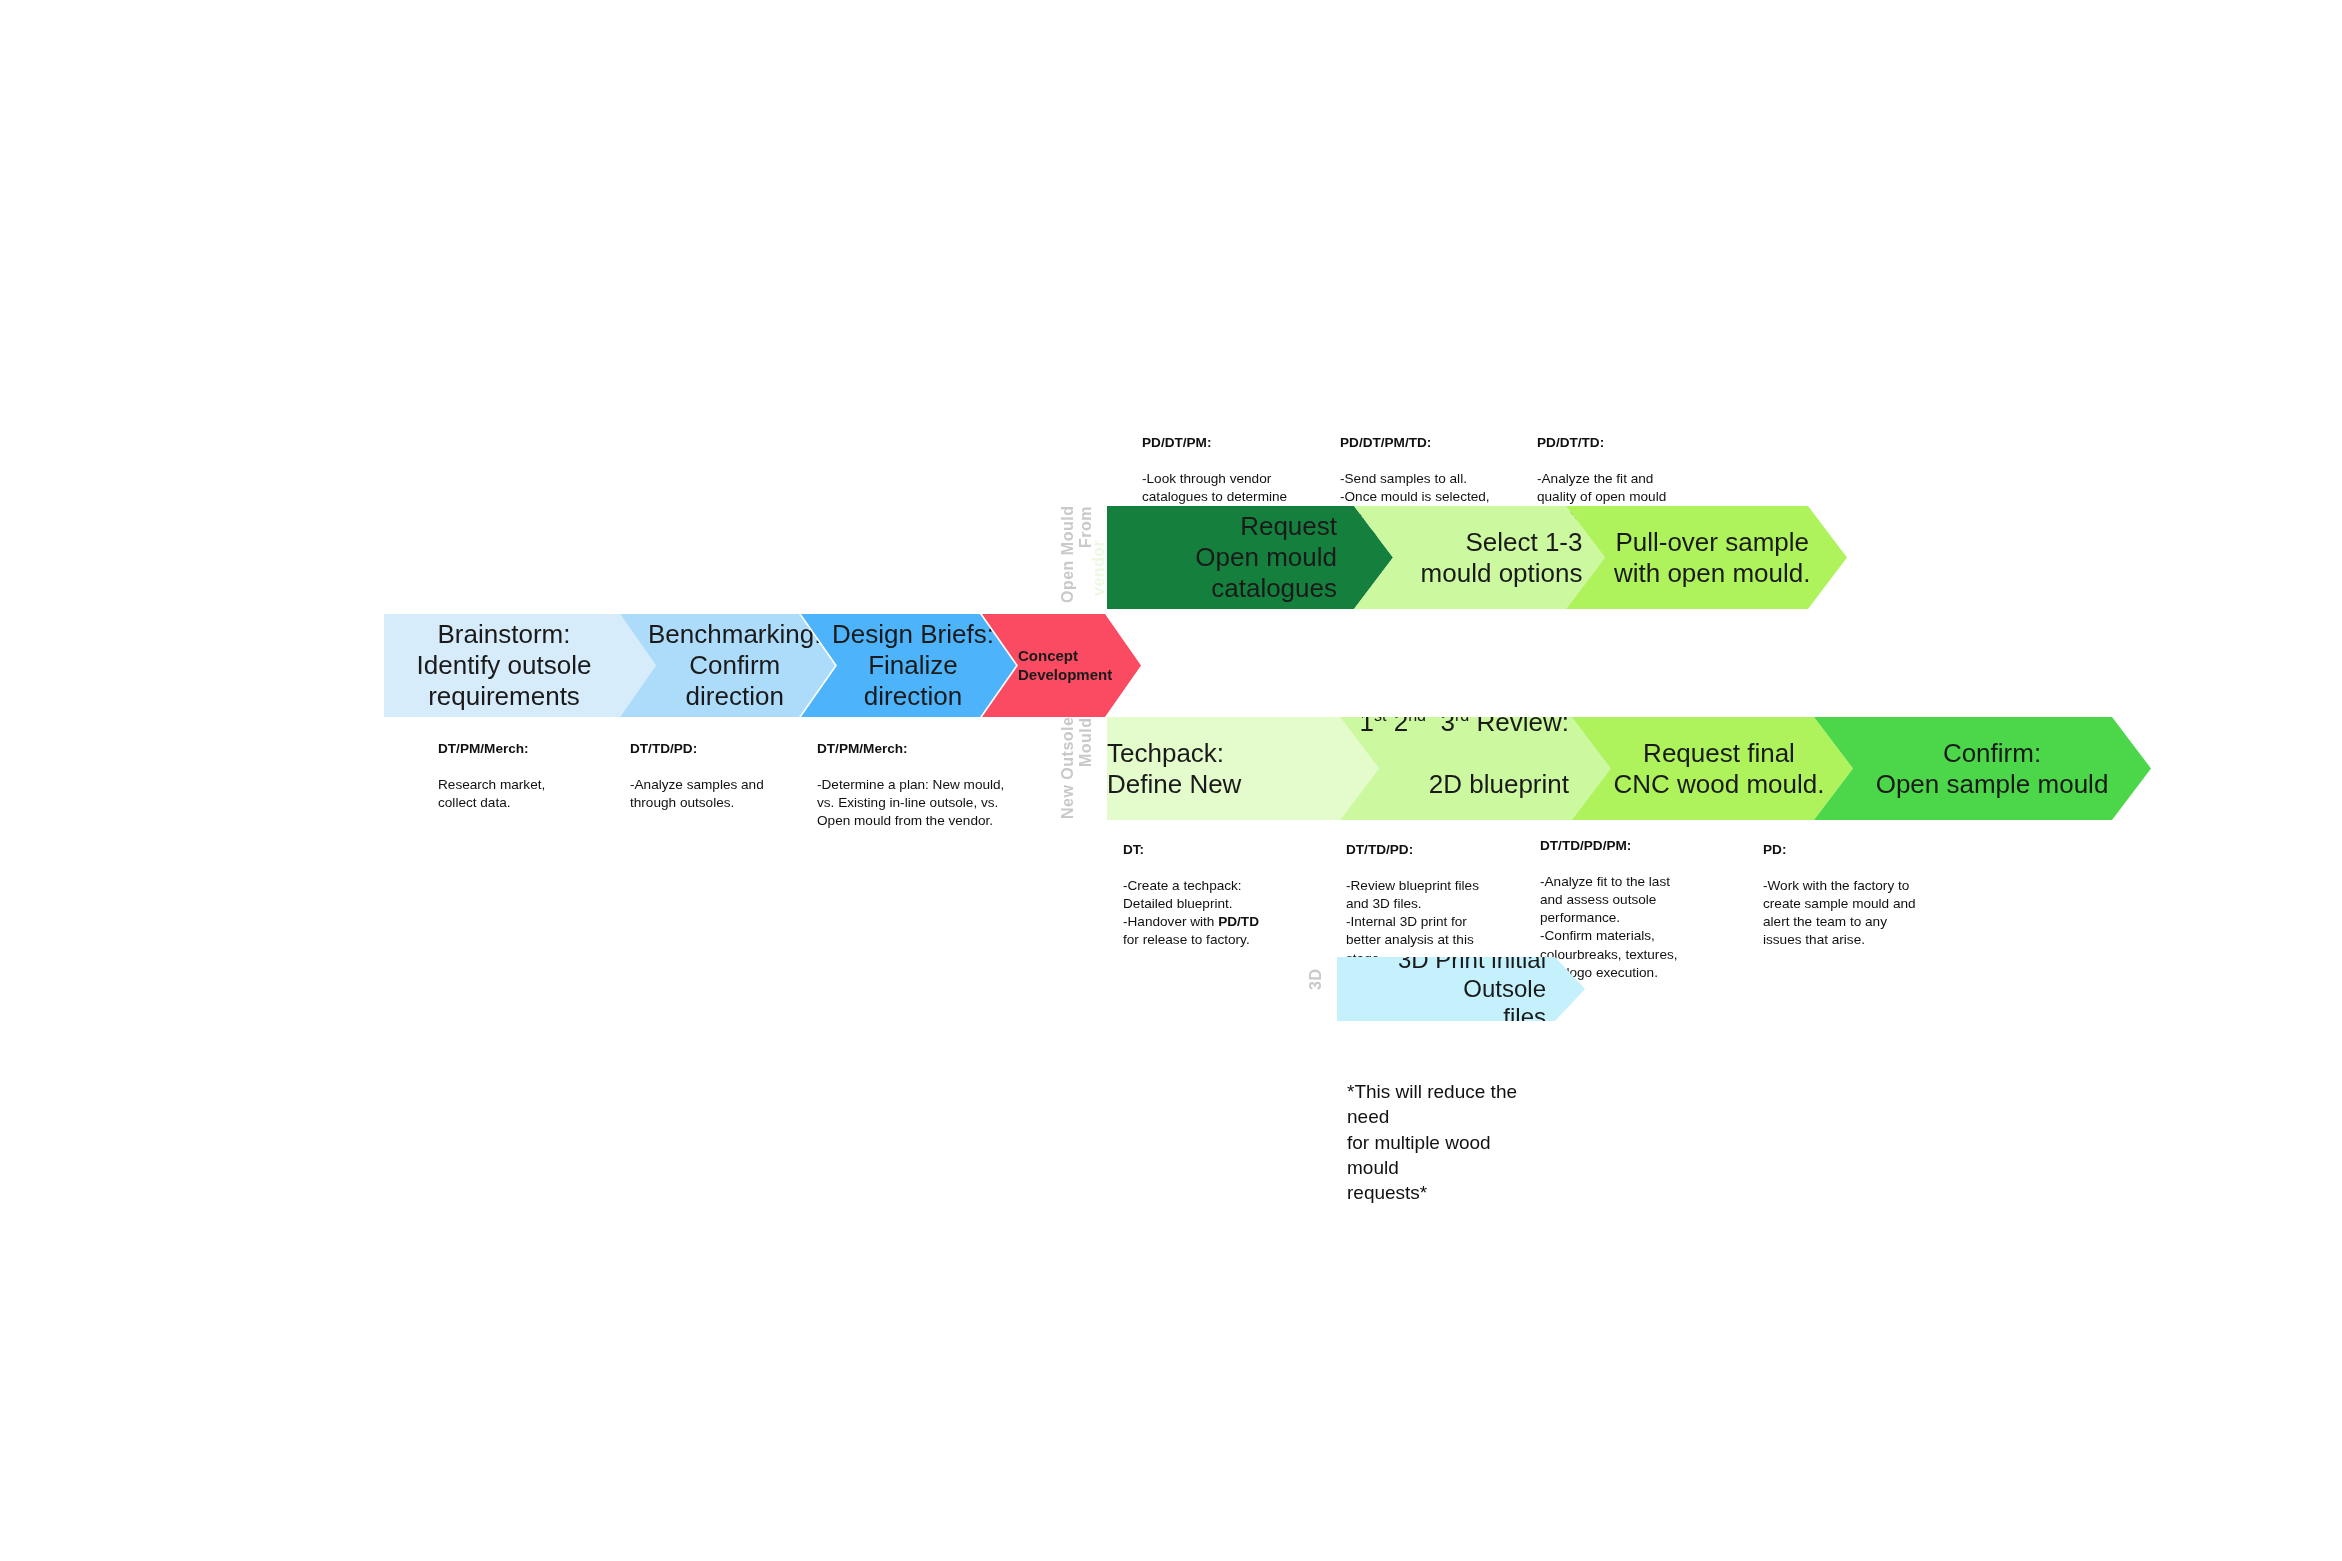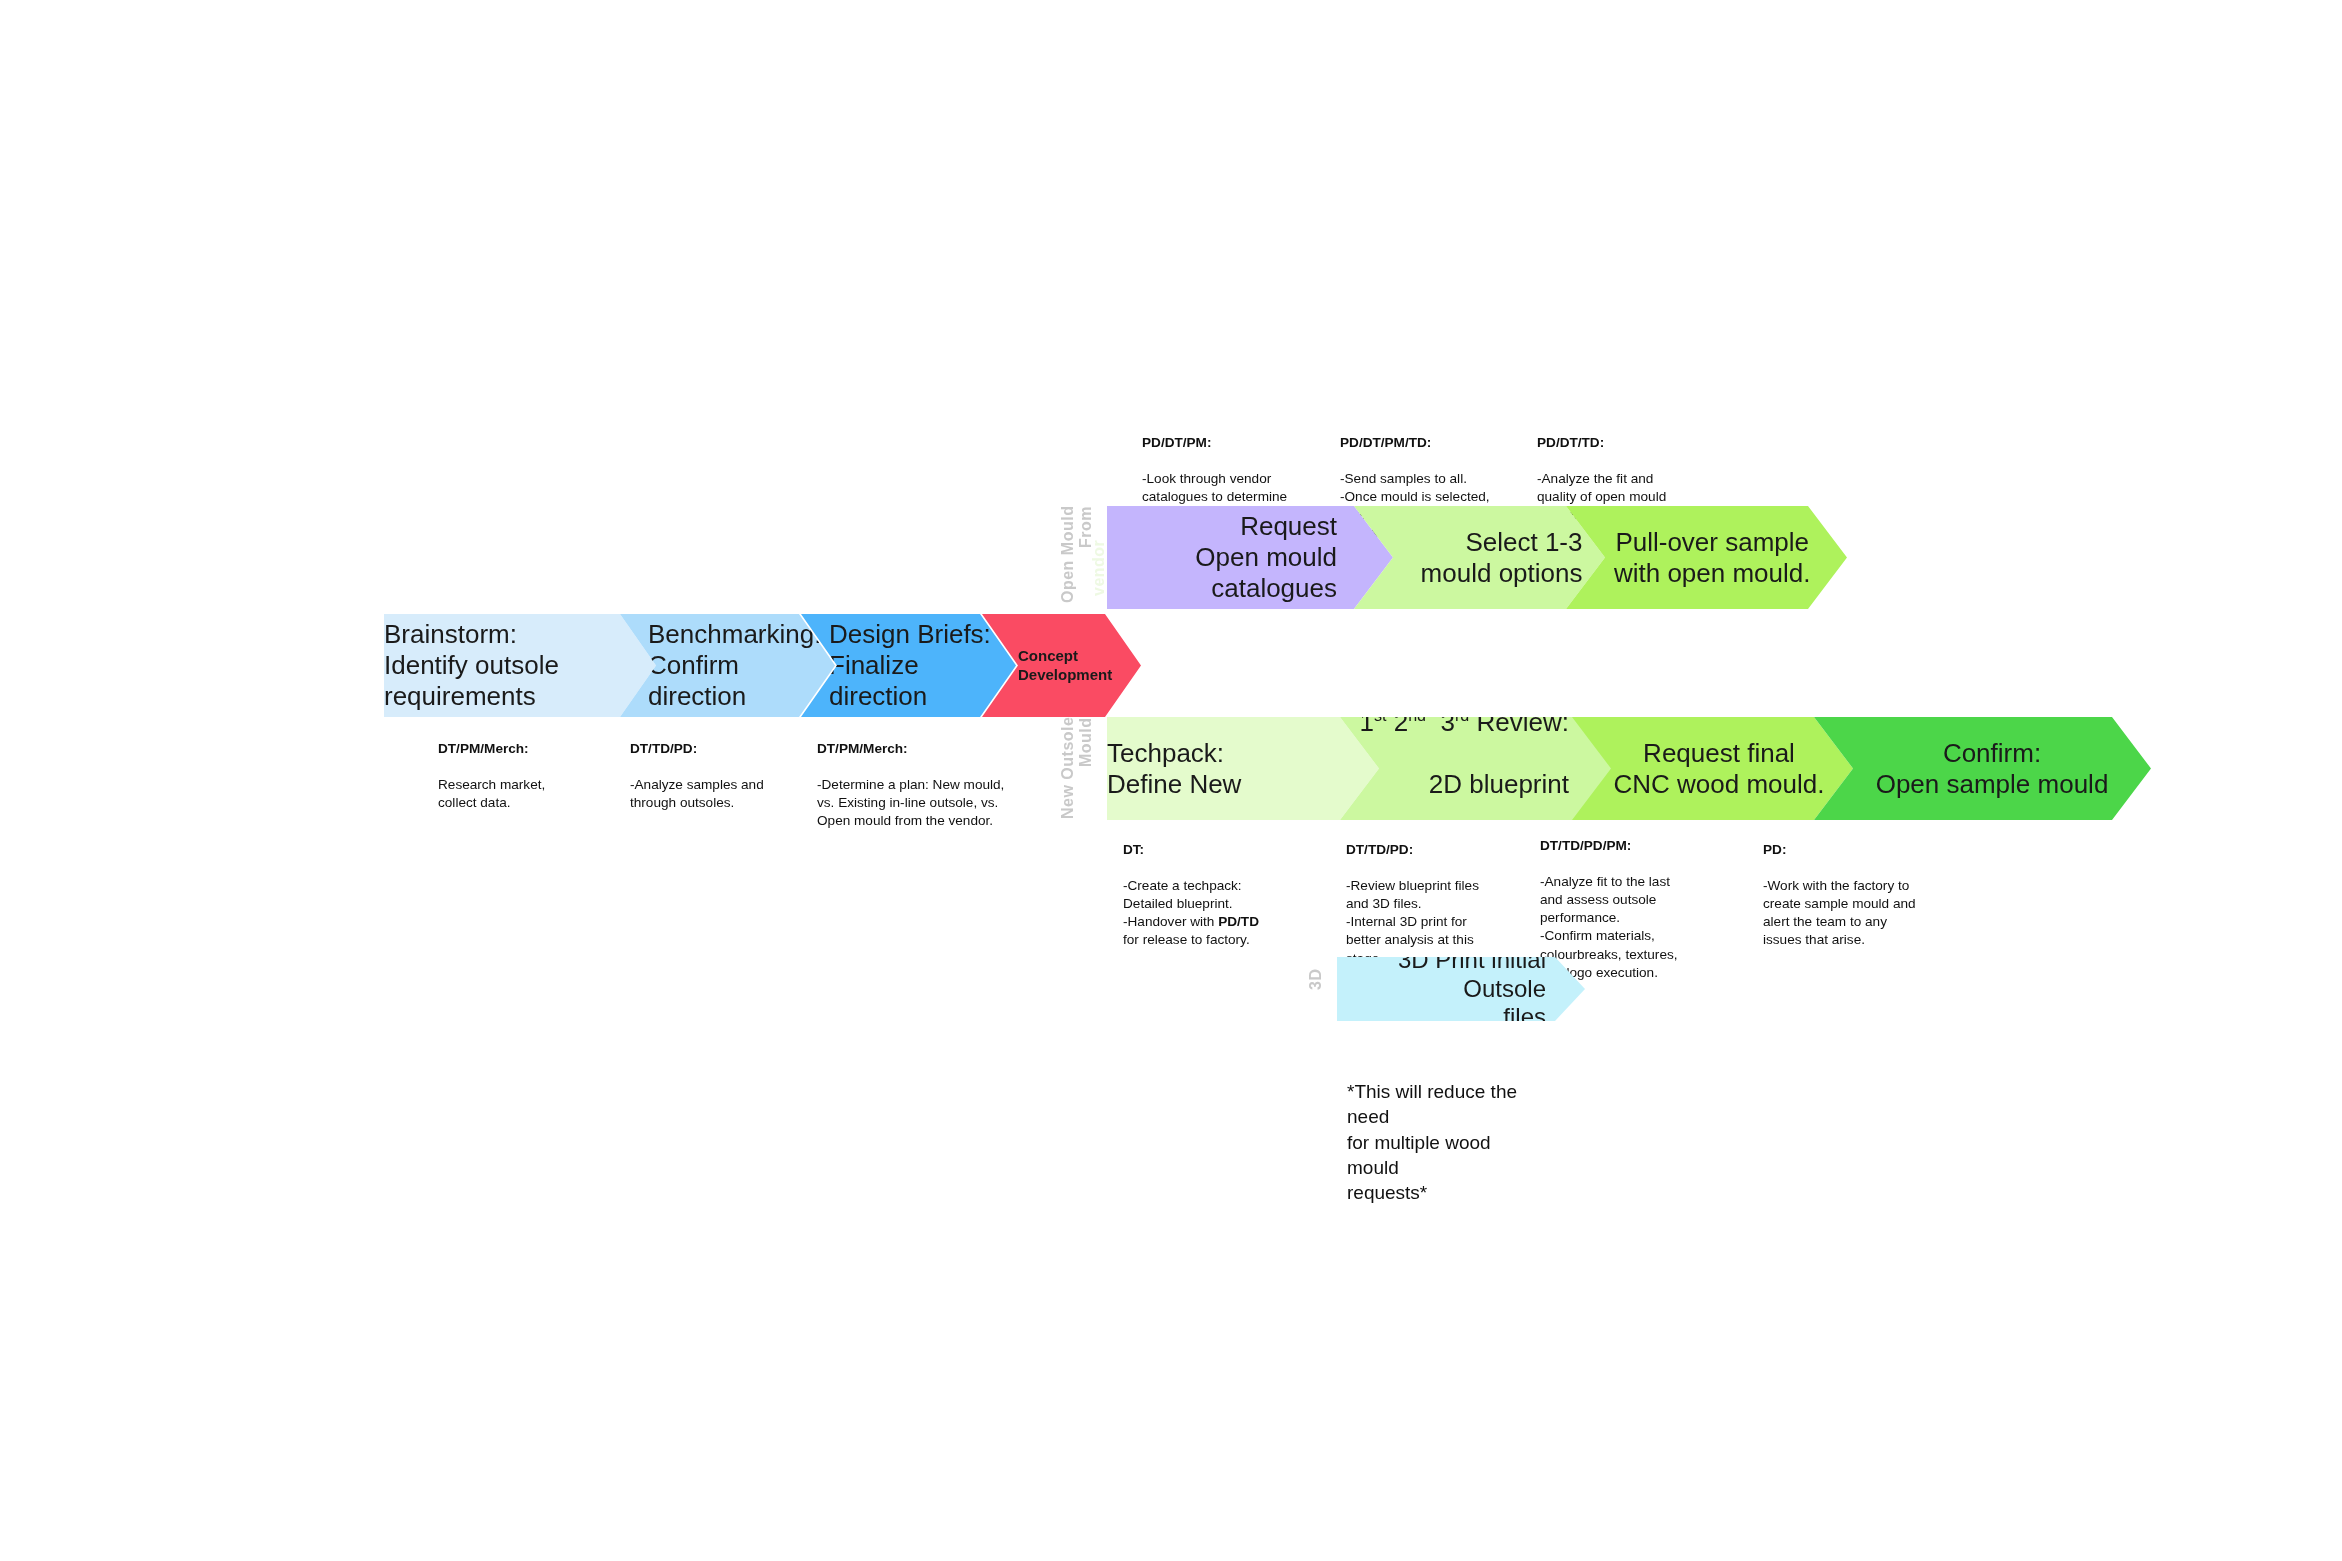--- a/index.html
+++ b/index.html
@@ -23,21 +23,21 @@
     position:relative;
     z-index:3;
     width:100%;
     line-height:1.18;
     color:#1a1a1a;
     white-space:pre-line;
   }
 
   
   .r1{height:103px;}
-  .r1 .txt{font-size:26px;text-align:left;}
+  .r1 .txt{font-size:26px;text-align:center;}
 
   
   .rg{height:103px;}
   .rg .txt{font-size:26px;}
 
   
   .cap{
     position:absolute;
     font-size:13.6px;
     line-height:1.33;
@@ -96,21 +96,21 @@
 determine if it works with
 our existing lasts.</span>
     </div>
     <div class="cap" style="left:1537px;top:416px;width:187px;">
       <span class="hd">PD/DT/TD:</span>
       <span>-Analyze the fit and
 quality of open mould
 and last combination.</span>
     </div>
 
-    <div class="chev rg" style="left:1107px;top:506px;width:286px;background:#c4b5fd;
+    <div class="chev rg" style="left:1107px;top:506px;width:286px;background:#15803d;
                 clip-path:polygon(0 0, calc(100% - 39px) 0, 100% 50%, calc(100% - 39px) 100%, 0 100%);">
       <div class="txt" style="text-align:right;padding-right:56px;">Request
 Open mould
 catalogues</div>
     </div>
 
     <div class="chev rg" style="left:1354px;top:506px;width:251px;background:#ccf8a0;
                 clip-path:polygon(0 0, calc(100% - 39px) 0, 100% 50%, calc(100% - 39px) 100%, 0 100%, 39px 50%);">
       <div class="txt" style="text-align:right;padding-left:28px;padding-right:22.5px;">Select 1-3
 mould options</div>

